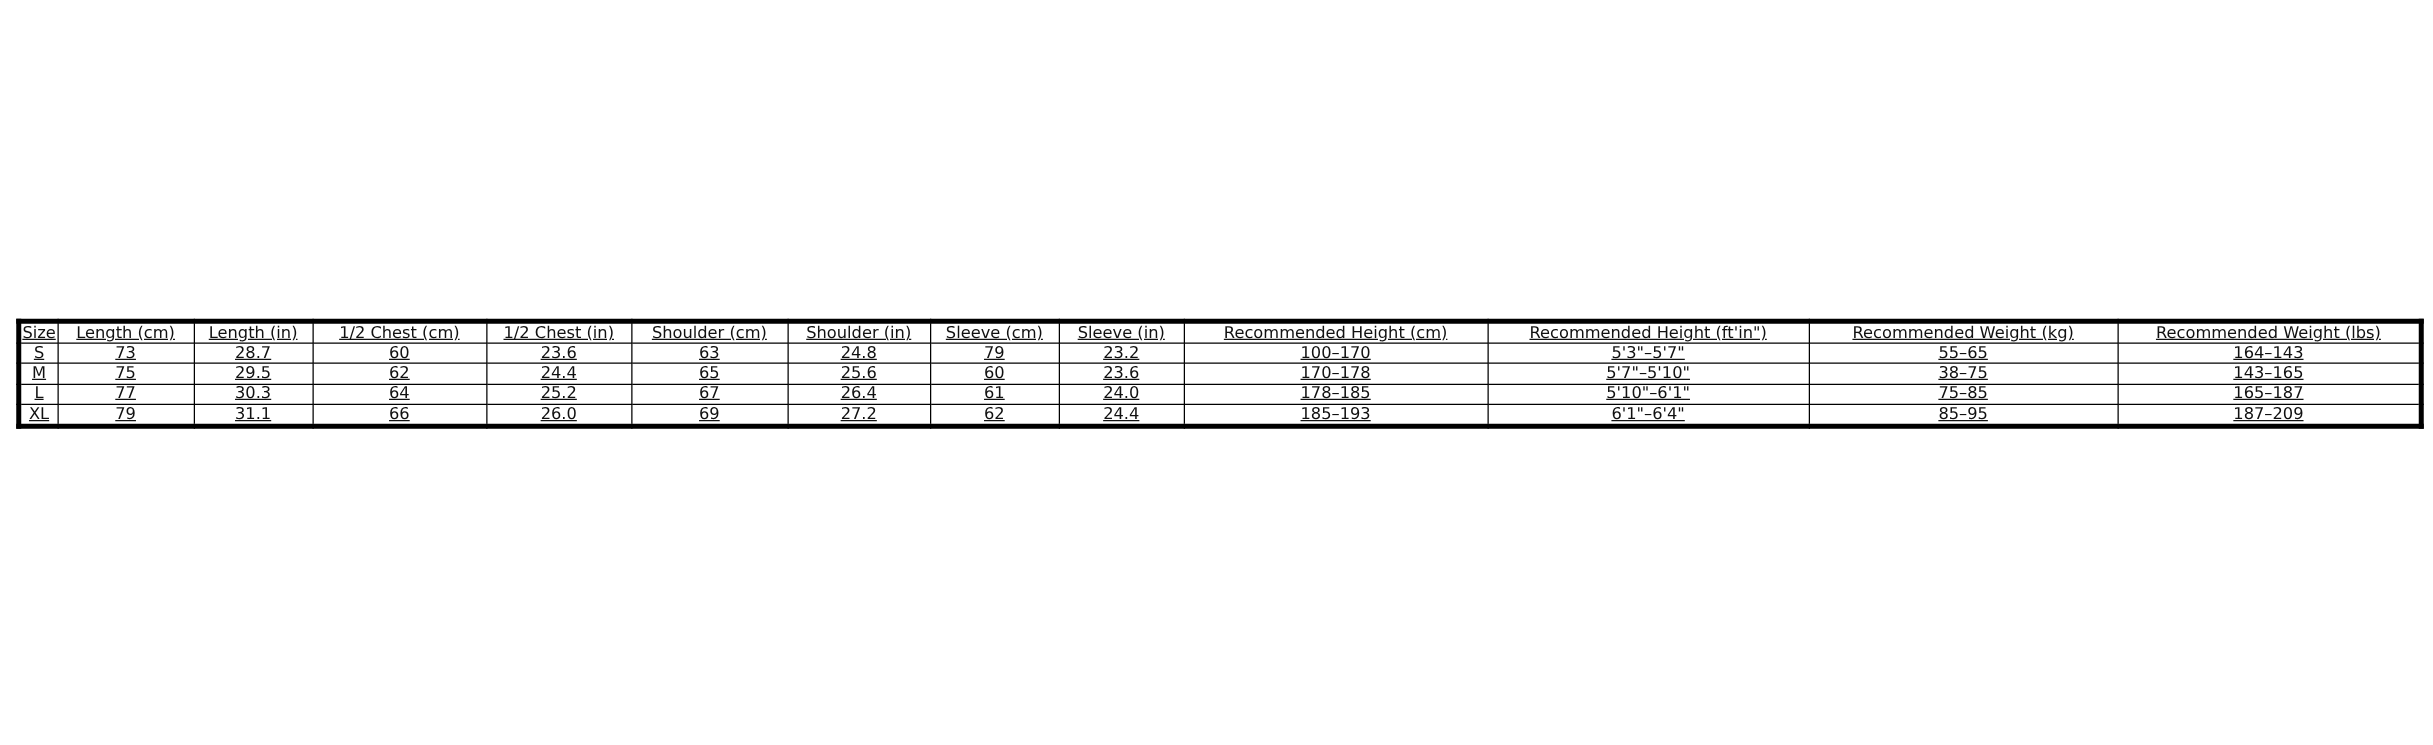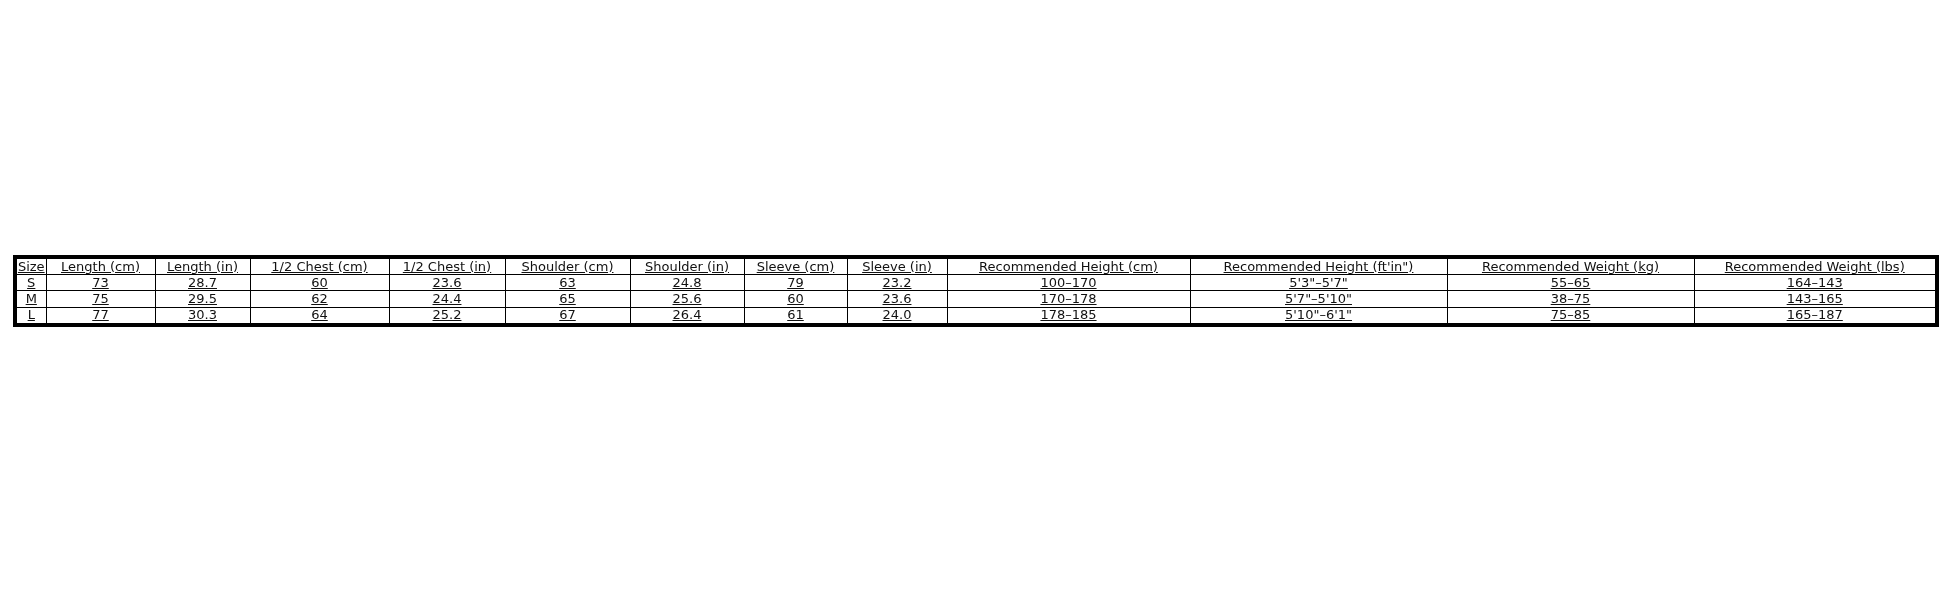--- a/index.html
+++ b/index.html
@@ -113,15 +113,30 @@
           <td>25.2</td>
           <td>67</td>
           <td>26.4</td>
           <td>61</td>
           <td>24.0</td>
           <td>178–185</td>
           <td>5'10"–6'1"</td>
           <td>75–85</td>
           <td>165–187</td>
         </tr>
+        <tr>
+          <td>XL</td>
+          <td>79</td>
+          <td>31.1</td>
+          <td>66</td>
+          <td>26.0</td>
+          <td>69</td>
+          <td>27.2</td>
+          <td>62</td>
+          <td>24.4</td>
+          <td>185–193</td>
+          <td>6'1"–6'4"</td>
+          <td>85–95</td>
+          <td>187–209</td>
+        </tr>
       </tbody>
   </table>
 </div>
 
 </body></html>

